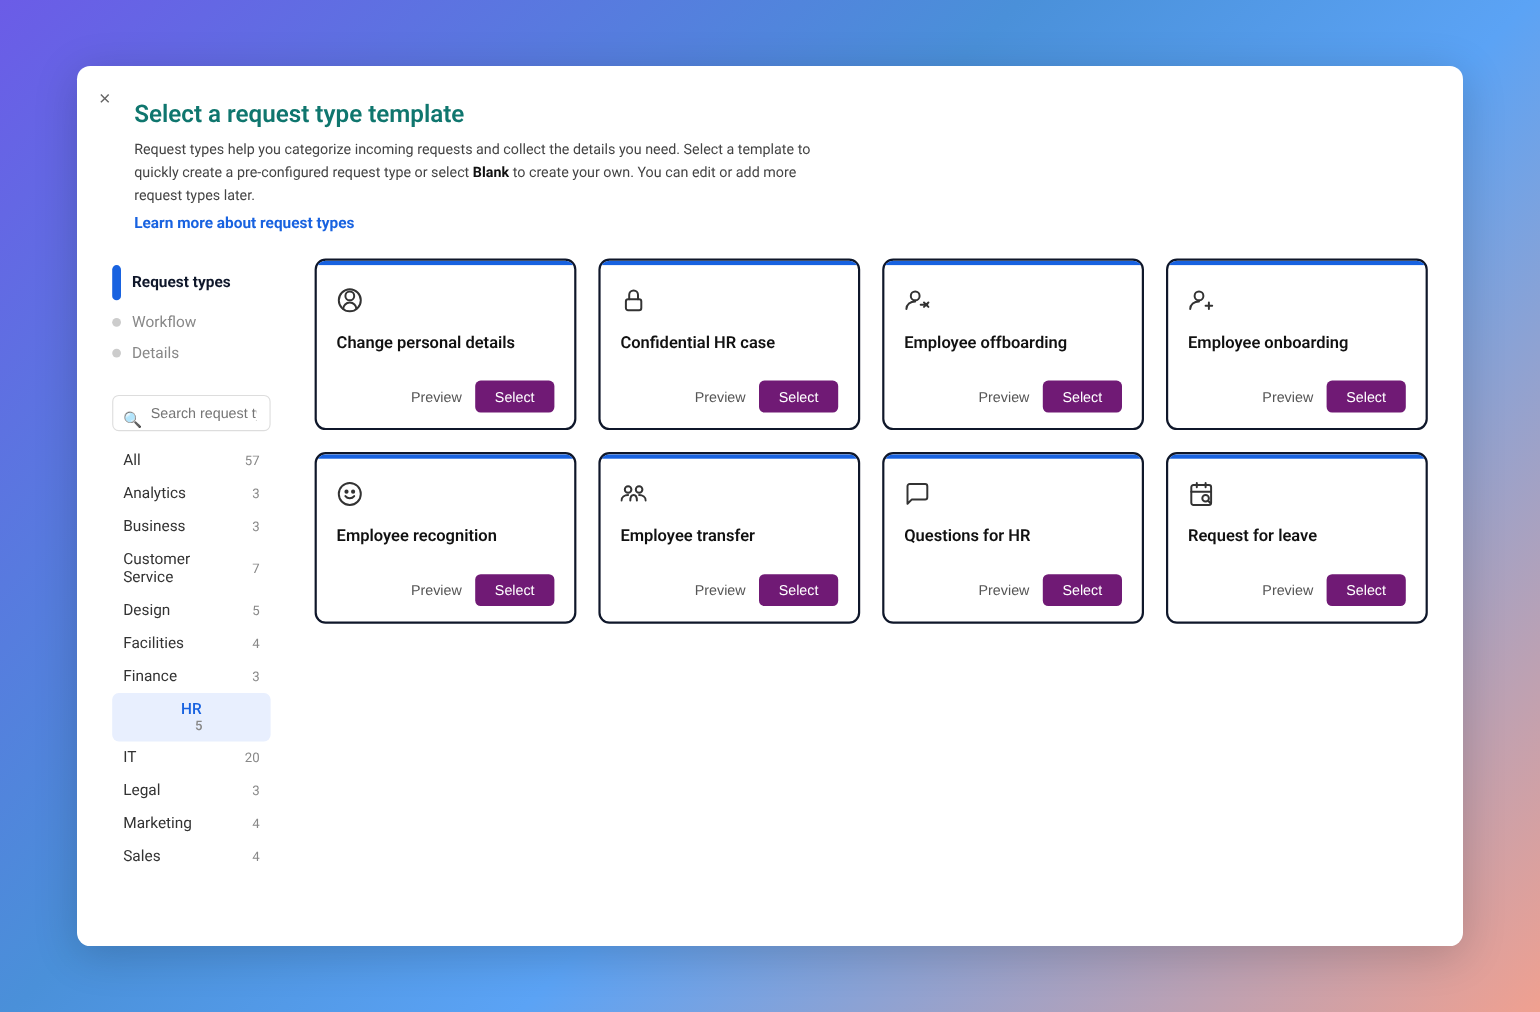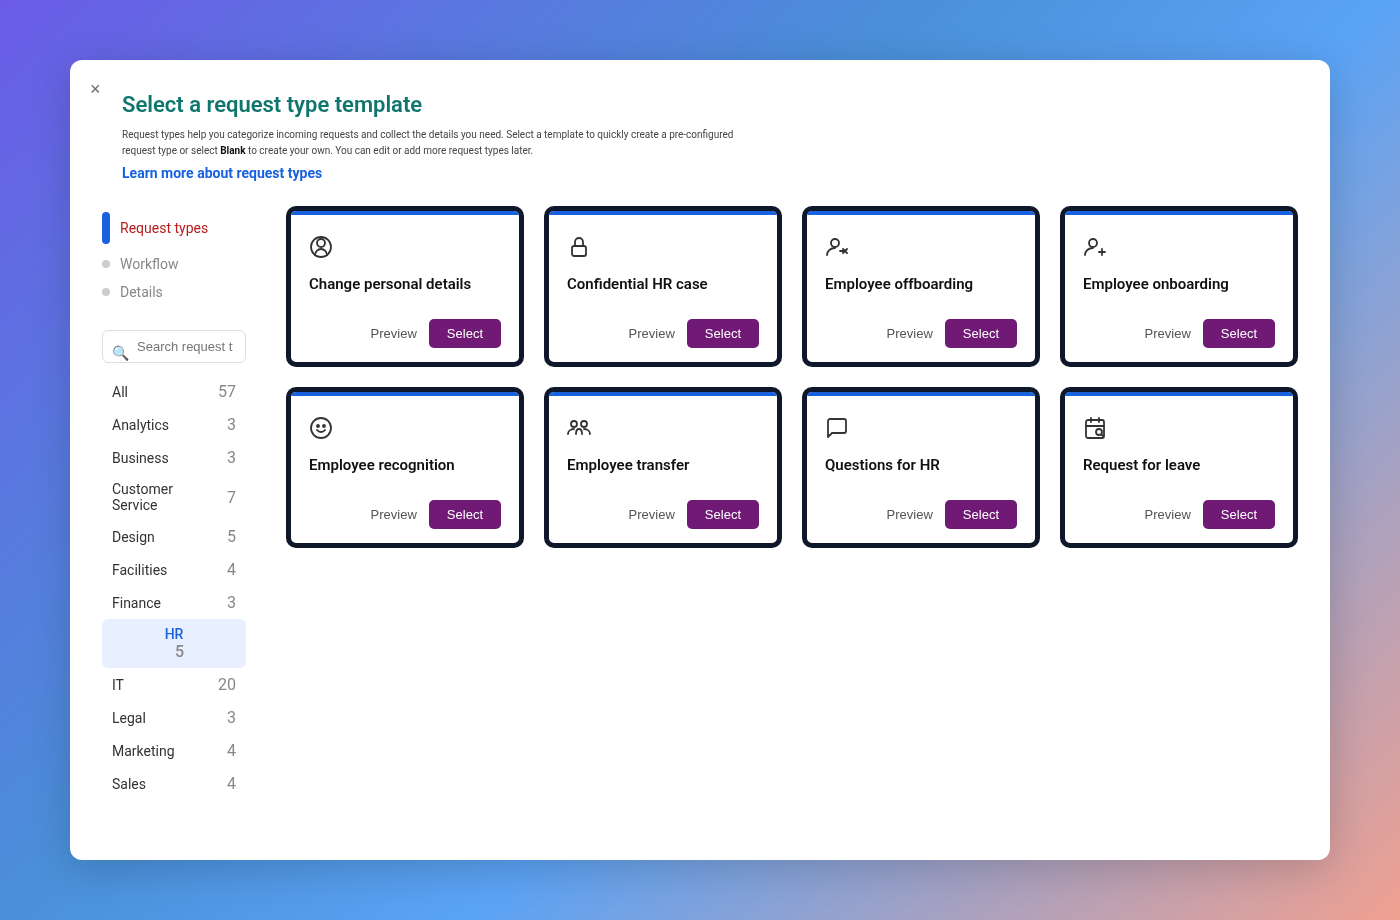--- a/index.html
+++ b/index.html
@@ -38,21 +38,21 @@
       margin-left: 20px;
       margin-bottom: 24px;
     }
     .modal-title {
       font-size: 22px;
       font-weight: 600;
       color: #0f766e;
       margin-bottom: 10px;
     }
     .modal-desc {
-      font-size: 10px;
+      font-size: 13px;
       color: #444;
       line-height: 1.6;
       max-width: 620px;
     }
     .modal-desc strong { font-weight: 700; color: #111; }
     .modal-link {
       color: #1862e0;
       font-size: 14px;
       text-decoration: none;
       display: inline-block;
@@ -75,22 +75,22 @@
     .wizard-step {
       display: flex;
       align-items: center;
       gap: 10px;
       padding: 6px 0;
       font-size: 14px;
       color: #888;
       cursor: pointer;
     }
     .wizard-step.active {
-      color: #b91c1c;
-      font-weight: 400;
+      color: #0f172a;
+      font-weight: 700;
     }
     .wizard-step-indicator {
       width: 8px;
       height: 32px;
       border-radius: 4px;
       background: #1862e0;
       flex-shrink: 0;
     }
     .wizard-step-dot {
       width: 8px;
@@ -139,37 +139,37 @@
       color: #333;
       cursor: pointer;
     }
     .filter-item.active {
       background: #e8effe;
       color: #1862e0;
       font-weight: 500;
       flex-direction: column;
     }
     .filter-badge {
-      font-size: 16px;
+      font-size: 12px;
       color: #888;
       min-width: 20px;
       text-align: right;
     }
     
     .main-content {
       flex: 1;
       padding-left: 24px;
     }
     .cards-grid {
       display: grid;
       grid-template-columns: repeat(4, 1fr);
       gap: 20px;
     }
     .card {
-      border: 5px solid #0f172a;
+      border: 2px solid #0f172a;
       border-radius: 10px;
       padding: 0;
       overflow: hidden;
       display: flex;
       flex-direction: column;
       background: #fff;
       position: relative;
     }
     .card-top-bar {
       height: 4px;

